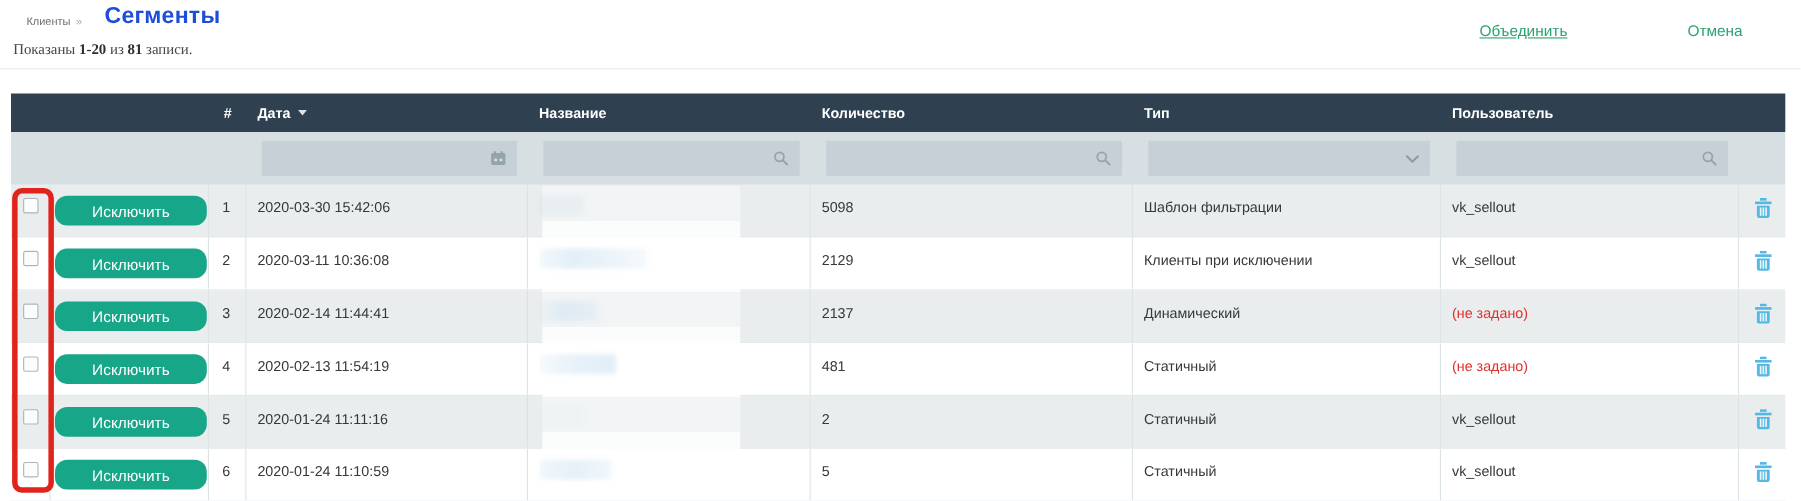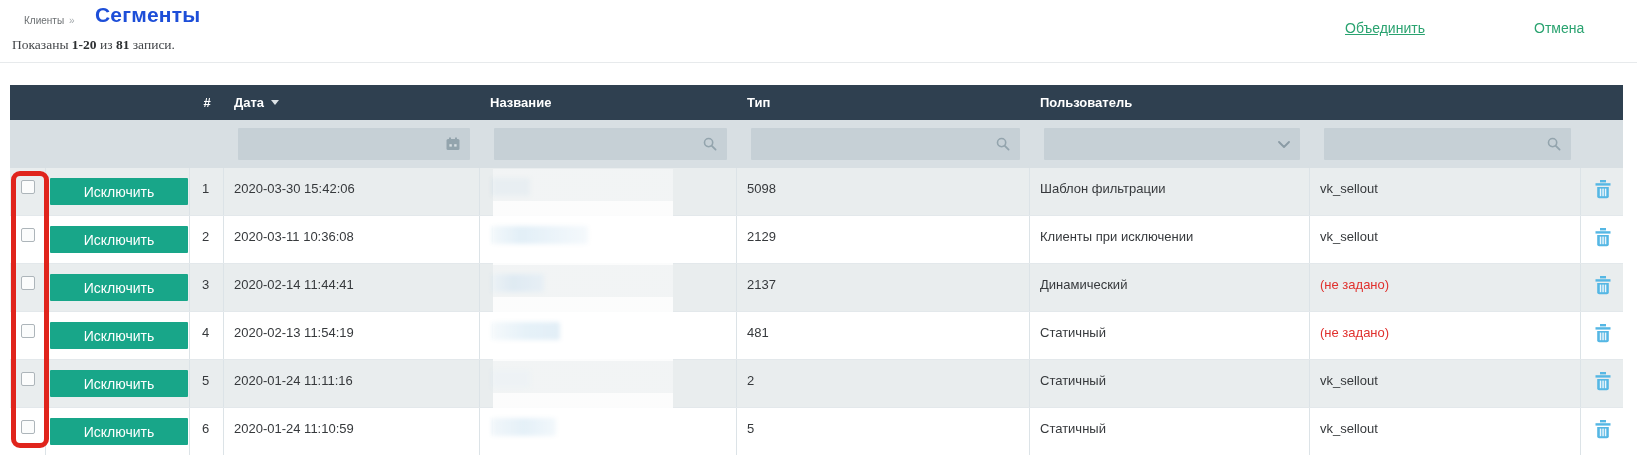--- a/index.html
+++ b/index.html
@@ -41,21 +41,21 @@
   .trowd .cell{position:relative;box-sizing:border-box;border-right:1px solid #dce3e7;
                font-size:13px;color:#36393c;padding:13px 8px 0 10px;overflow:hidden;}
   .trowd .cell.cb-cell,.trowd .cell.btn-cell{padding:0;}
   .trowd .cell.num-cell{padding-left:12px;}
   .trowd .cell.actions{border-right:none;text-align:center;padding-top:12px;}
   .user-cell.missing{color:#e0302d;}
 
   .row-checkbox{appearance:none;-webkit-appearance:none;width:14px;height:14px;margin:12px 0 0 11px;
                 background:#fbfcfc;border:1px solid #adb5ba;border-radius:2px;cursor:pointer;}
   .exclude-btn{display:block;margin:10px 0 0 4px;width:138px;height:27px;background:#18a689;
-               border:none;border-radius:1px;color:#fff;font-size:14px;font-family:inherit;cursor:pointer;}
+               border:none;border-radius:11px;color:#fff;font-size:14px;font-family:inherit;cursor:pointer;}
   .trash{display:inline-block;cursor:pointer;line-height:0;}
 
   
   .blob{position:absolute;top:10px;left:12px;height:18px;border-radius:2px;filter:blur(2px);}
   .b1{width:38px;background:#d9e3e9;}
   .b2{width:96px;background:linear-gradient(90deg,#eaf3f8,#cfe4f2 30%,#dcebf5 60%,#eef5fa);}
   .b3{width:52px;background:linear-gradient(90deg,#dfe9ef,#c9dcea 40%,#d8e5ee);}
   .b4{width:68px;background:linear-gradient(90deg,#eef5f9,#d5e8f4 50%,#cfe3f1);}
   .b5{width:38px;background:#e2eaef;}
   .b6{width:64px;background:linear-gradient(90deg,#e8f1f7,#d3e6f3 50%,#eaf3f9);}
@@ -91,20 +91,21 @@
 
     <div class="trow thead">
       <div class="cell"></div>
       <div class="cell"></div>
       <div class="cell num">#</div>
       <div class="cell">
         <span>Дата</span>
         <span class="caret-down"></span>
       </div>
       <div class="cell">Название</div>
+      <div class="cell">Количество</div>
       <div class="cell">Тип</div>
       <div class="cell">Пользователь</div>
       <div class="cell"></div>
     </div>
 
     <div class="trow tfilter">
       <div class="cell"></div>
       <div class="cell"></div>
       <div class="cell"></div>
       <div class="cell">

